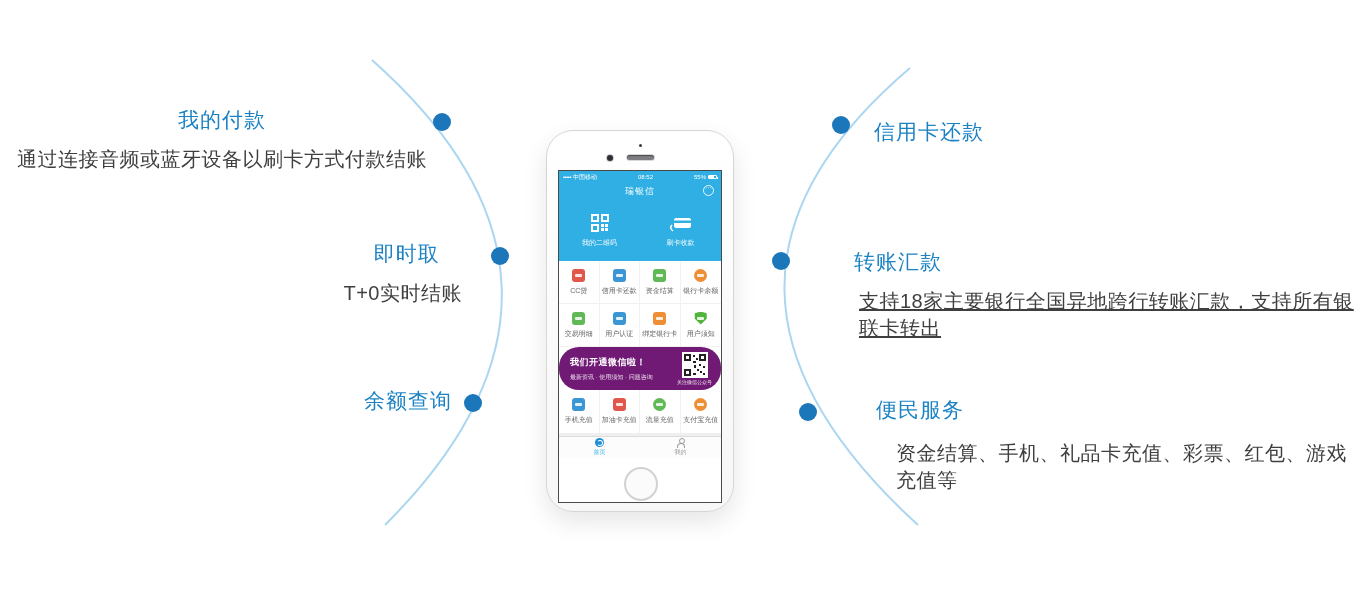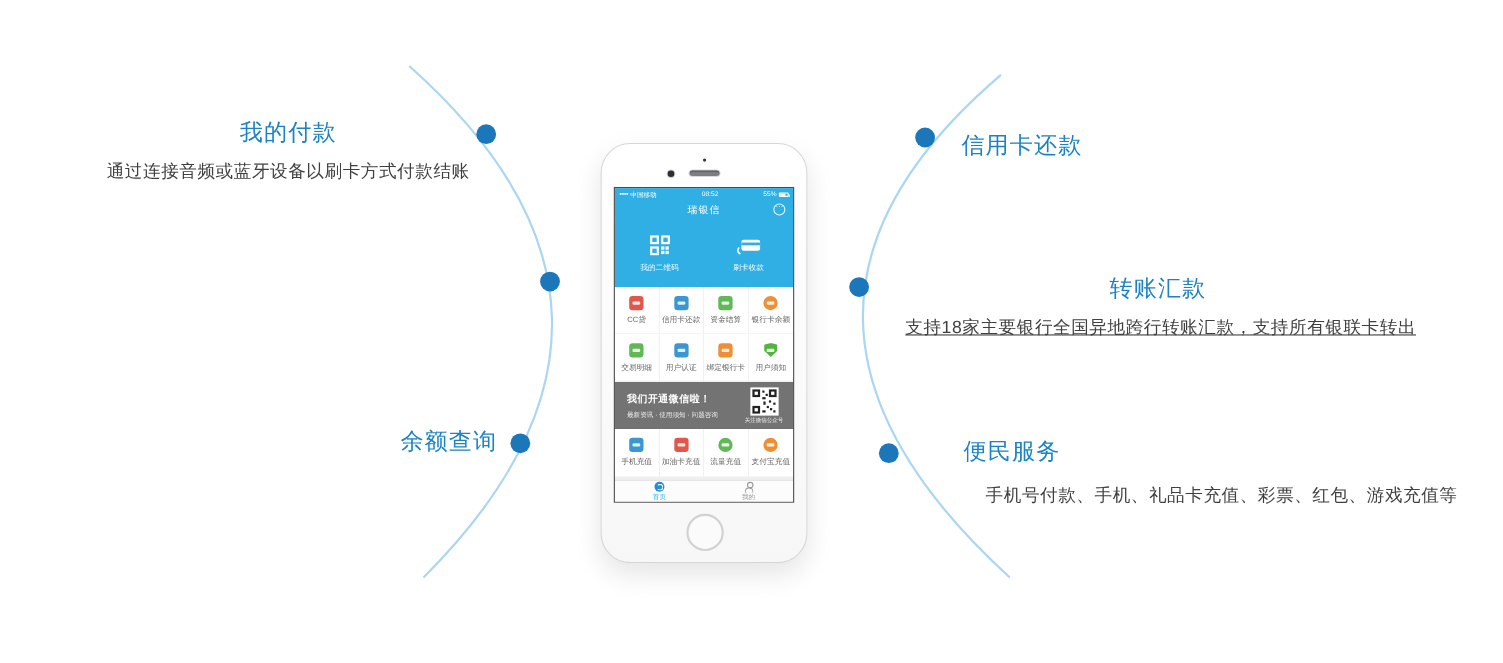--- a/index.html
+++ b/index.html
@@ -8,35 +8,35 @@
   .canvas { position:relative; width:1366px; height:603px; background:#fff; }
 
   
   .arcs { position:absolute; left:0; top:0; width:1366px; height:603px; pointer-events:none; }
 
   
   .feature { position:absolute; }
   .feature.right-side { text-align:left; }
   .feature.left-side { text-align:center; }
   .f-title { font-size:21px; color:#1b82c4; letter-spacing:1px; }
-  .f-desc { font-size:16px; color:#3f3f3f; margin-top:12px; letter-spacing:0.5px; }
+  .f-desc { font-size:20px; color:#3f3f3f; margin-top:12px; letter-spacing:0.5px; }
 
   
   .phone { position:absolute; left:546px; top:130px; width:188px; height:382px;
     background:linear-gradient(180deg,#ffffff,#f7f7f7); border:1px solid #d6d6d6;
     border-radius:27px; box-shadow:0 10px 24px rgba(0,0,0,0.10); }
   .camera { position:absolute; left:60px; top:24px; width:6px; height:6px; border-radius:50%;
     background:#2d2d33; box-shadow:0 0 0 1px #cfcfcf; }
   .sensor { position:absolute; left:92px; top:13px; width:3px; height:3px; border-radius:50%; background:#3a3a3a; }
   .speaker { position:absolute; left:80px; top:24px; width:27px; height:5px; border-radius:3px;
     background:#7d7d82; box-shadow:inset 0 1px 1px rgba(0,0,0,.4), 0 0 0 1px #d9d9d9; }
   .home-btn { position:absolute; left:77px; top:336px; width:34px; height:34px; border-radius:50%;
     border:2px solid #d2d2d2; background:#fbfbfb; }
 
-  .screen { position:absolute; left:11px; top:39px; width:164px; height:287px;
+  .screen { position:absolute; left:11px; top:39px; width:164px; height:333px;
     background:#fff; border:1px solid #4a4a4a; overflow:hidden; }
 
   
   .hdr { background:#2fafe3; height:90px; position:relative; color:#fff; }
   .statusbar { height:12px; display:flex; align-items:center; justify-content:space-between;
     padding:0 4px; font-size:6px; color:#fff; }
   .sb-left, .sb-right { display:flex; align-items:center; gap:2px; }
   .sb-signal { letter-spacing:-0.5px; }
   .battery { width:9px; height:4px; border:1px solid #fff; border-radius:1px; position:relative; }
   .battery::before { content:""; position:absolute; left:0; top:0; bottom:0; width:5px; background:#fff; }
@@ -59,22 +59,22 @@
   .glabel { font-size:7px; color:#666; white-space:nowrap; }
   .ic { width:13px; height:13px; border-radius:3px; position:relative; display:inline-block; }
   .ic::after { content:""; position:absolute; left:3px; right:3px; top:5px; height:3px;
     background:rgba(255,255,255,.85); border-radius:1px; }
   .ic.round { border-radius:50%; }
   .ic.shield { clip-path:polygon(50% 0,96% 14%,96% 56%,50% 100%,4% 56%,4% 14%); border-radius:0; }
   .c-red{background:#e2574c} .c-blue{background:#3b97d3} .c-green{background:#61b856}
   .c-orange{background:#ef8f35} .c-shield{background:#52b43c}
 
   
-  .banner { height:43px; background:#737373; display:flex; align-items:center; justify-content:space-between;
-    padding:0 9px 0 11px; }
+  .banner { height:43px; background:#701a75; display:flex; align-items:center; justify-content:space-between;
+    padding:0 9px 0 11px;border-radius:20px; }
   .bn-title { font-size:9px; font-weight:bold; color:#fff; letter-spacing:0.5px; }
   .bn-sub { font-size:6px; color:rgba(255,255,255,.85); margin-top:4px; }
   .bn-qr-wrap { display:flex; flex-direction:column; align-items:center; }
   .bn-caption { font-size:5px; color:rgba(255,255,255,.9); margin-top:1px; }
 
   .gap { height:3px; background:#efefef; }
 
   
   .tabbar { height:22px; background:#fcfcfc; border-top:1px solid #dcdcdc; display:flex; }
   .tab { flex:1; display:flex; flex-direction:column; align-items:center; justify-content:center; gap:1px; cursor:pointer; }
@@ -102,34 +102,38 @@
     <circle cx="473" cy="403" r="9" fill="#1b76ba"></circle>
     <circle cx="841" cy="125" r="9" fill="#1b76ba"></circle>
     <circle cx="781" cy="261" r="9" fill="#1b76ba"></circle>
     <circle cx="808" cy="412" r="9" fill="#1b76ba"></circle>
   </svg>
 
   <div class="feature left-side" style="right:939px; top:106px;">
     <div class="f-title">我的付款</div>
     <div class="f-desc">通过连接音频或蓝牙设备以刷卡方式付款结账</div>
   </div>
+  <div class="feature left-side" style="right:896px; top:240px;">
+    <div class="f-title">即时取</div>
+    <div class="f-desc" style="padding-right:8px;">T+0实时结账</div>
+  </div>
   <div class="feature left-side" style="right:914px; top:387px;">
     <div class="f-title">余额查询</div>
   </div>
 
   <div class="feature right-side" style="left:874px; top:118px;">
     <div class="f-title">信用卡还款</div>
   </div>
-  <div class="feature right-side" style="left:818px; top:248px;text-align:center;">
+  <div class="feature right-side" style="left:854px; top:248px;">
     <div class="f-title">转账汇款</div>
     <div class="f-desc" style="padding-left:5px;text-decoration:underline;">支持18家主要银行全国异地跨行转账汇款，支持所有银联卡转出</div>
   </div>
   <div class="feature right-side" style="left:876px; top:396px;">
     <div class="f-title">便民服务</div>
-    <div class="f-desc" style="padding-left:20px; margin-top:16px;">手机号付款、手机、礼品卡充值、彩票、红包、游戏充值等</div>
+    <div class="f-desc" style="padding-left:20px; margin-top:16px;">资金结算、手机、礼品卡充值、彩票、红包、游戏充值等</div>
   </div>
 
   <div class="phone">
     <div class="sensor"></div>
     <div class="camera"></div>
     <div class="speaker"></div>
 
     <div class="screen">
 
       <div class="hdr">

